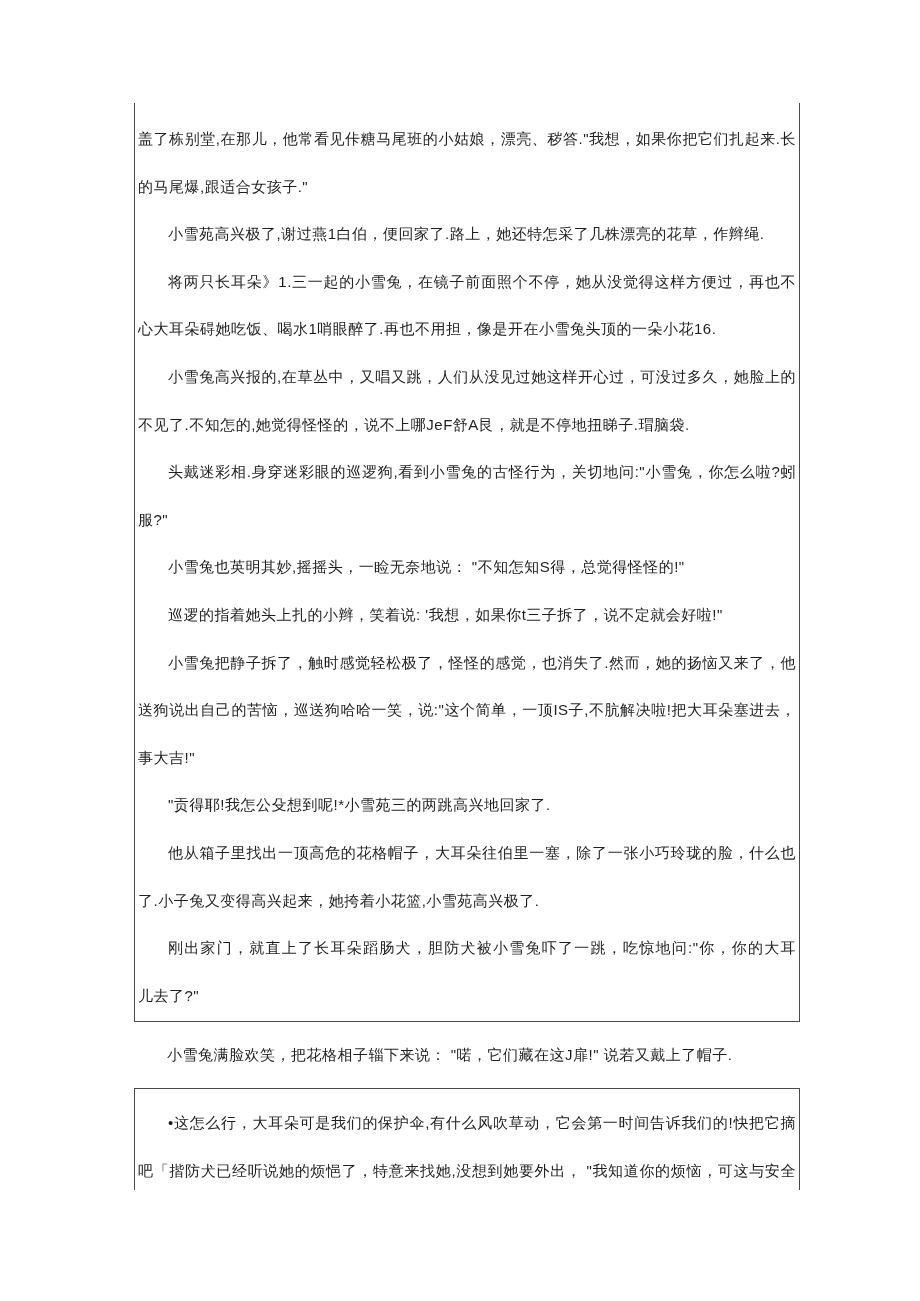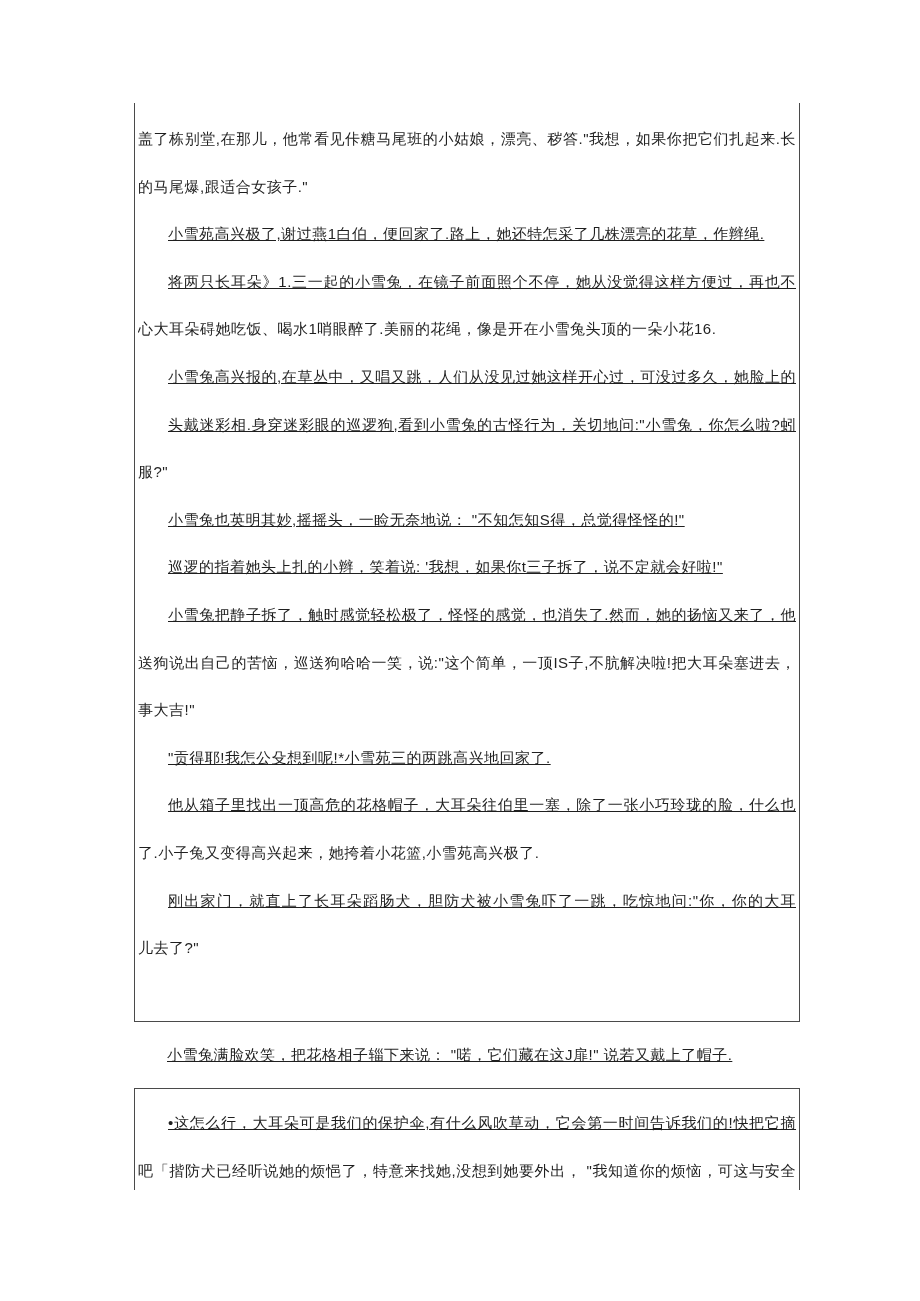--- a/index.html
+++ b/index.html
@@ -40,34 +40,35 @@
   }
   .line{
     font-size:15px;
     height:47.6px;
     line-height:47.6px;
     overflow:hidden;
     text-align:left;
     letter-spacing:0.5px;
     white-space:pre-wrap;
   }
-  .line.indent{text-indent:2em;text-decoration:underline;}
+  .line.indent{text-indent:2em;}
   .line.fill{text-align:justify;text-align-last:justify;}
 </style>
 </head>
 <body style="background: rgb(255, 255, 255);">
 
 <div class="page">
   <div id="cell-top" class="cell" style="color: rgb(31, 31, 31);">
       <div class="line fill">盖了栋别堂,在那儿，他常看见佧糖马尾班的小姑娘，漂亮、秽答."我想，如果你把它们扎起来.长长</div>
       <div class="line">的马尾爆,跟适合女孩子."</div>
       <div class="line indent">小雪苑高兴极了,谢过燕1白伯，便回家了.路上，她还特怎采了几株漂亮的花草，作辫绳.</div>
       <div class="line indent fill">将两只长耳朵》1.三一起的小雪兔，在镜子前面照个不停，她从没觉得这样方便过，再也不用担</div>
-      <div class="line">心大耳朵碍她吃饭、喝水1哨眼醉了.美丽的花绳，像是开在小雪兔头顶的一朵小花16.</div>
+      <div class="line">心大耳朵碍她吃饭、喝水1哨眼醉了.再也不用担，像是开在小雪兔头顶的一朵小花16.</div>
       <div class="line indent fill">小雪兔高兴报的,在草丛中，又唱又跳，人们从没见过她这样开心过，可没过多久，她脸上的笑容</div>
+      <div class="line">不见了.不知怎的,她觉得怪怪的，说不上哪JeF舒A艮，就是不停地扭睇子.瑁脑袋.</div>
       <div class="line indent fill">头戴迷彩相.身穿迷彩眼的巡逻狗,看到小雪兔的古怪行为，关切地问:"小雪兔，你怎么啦?蚓怀舒</div>
       <div class="line">服?"</div>
       <div class="line indent">小雪兔也英明其妙,摇摇头，一睑无奈地说： "不知怎知S得，总觉得怪怪的!"</div>
       <div class="line indent">巡逻的指着她头上扎的小辫，笑着说: '我想，如果你t三子拆了，说不定就会好啦!"</div>
       <div class="line indent fill">小雪兔把静子拆了，触时感觉轻松极了，怪怪的感觉，也消失了.然而，她的扬恼又来了，他向巡</div>
       <div class="line fill">送狗说出自己的苦恼，巡送狗哈哈一笑，说:"这个简单，一顶IS子,不肮解决啦!把大耳朵塞进去，万</div>
       <div class="line">事大吉!"</div>
       <div class="line indent">"贡得耶!我怎公殳想到呢!*小雪苑三的两跳高兴地回家了.</div>
       <div class="line indent fill">他从箱子里找出一顶高危的花格帽子，大耳朵往伯里一塞，除了一张小巧玲珑的脸，什么也没有</div>
       <div class="line">了.小子兔又变得高兴起来，她挎着小花篮,小雪苑高兴极了.</div>

